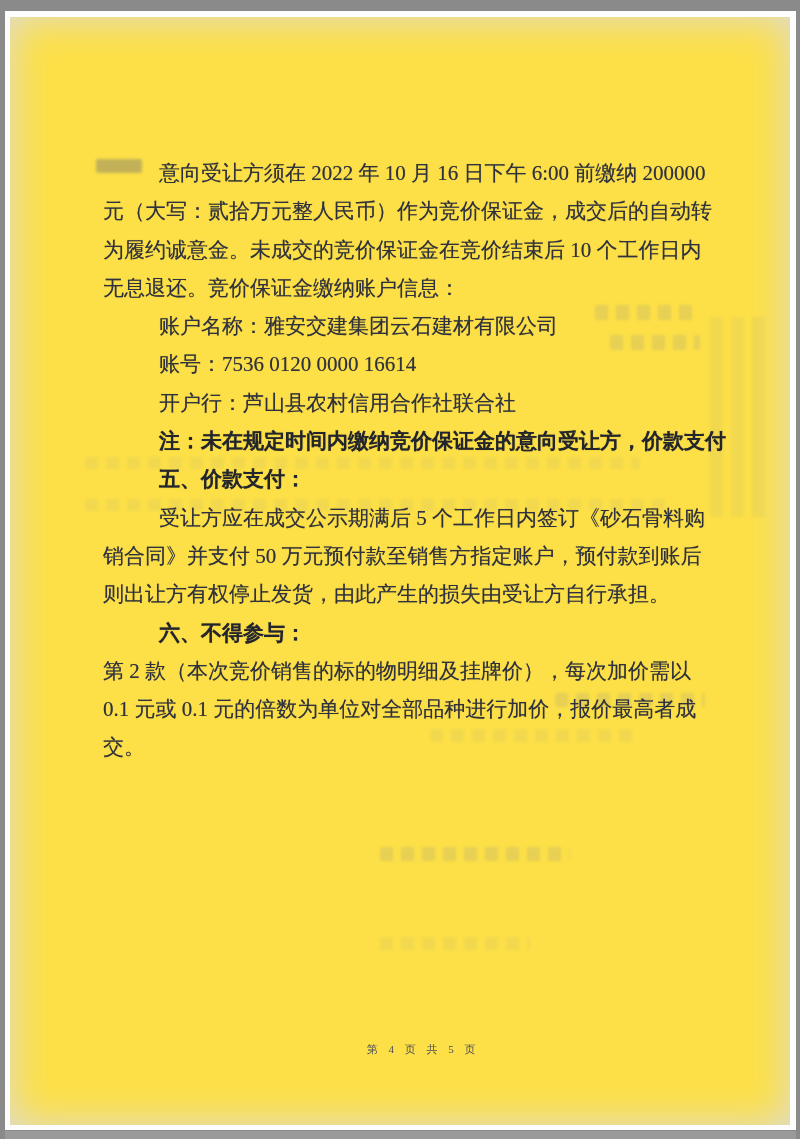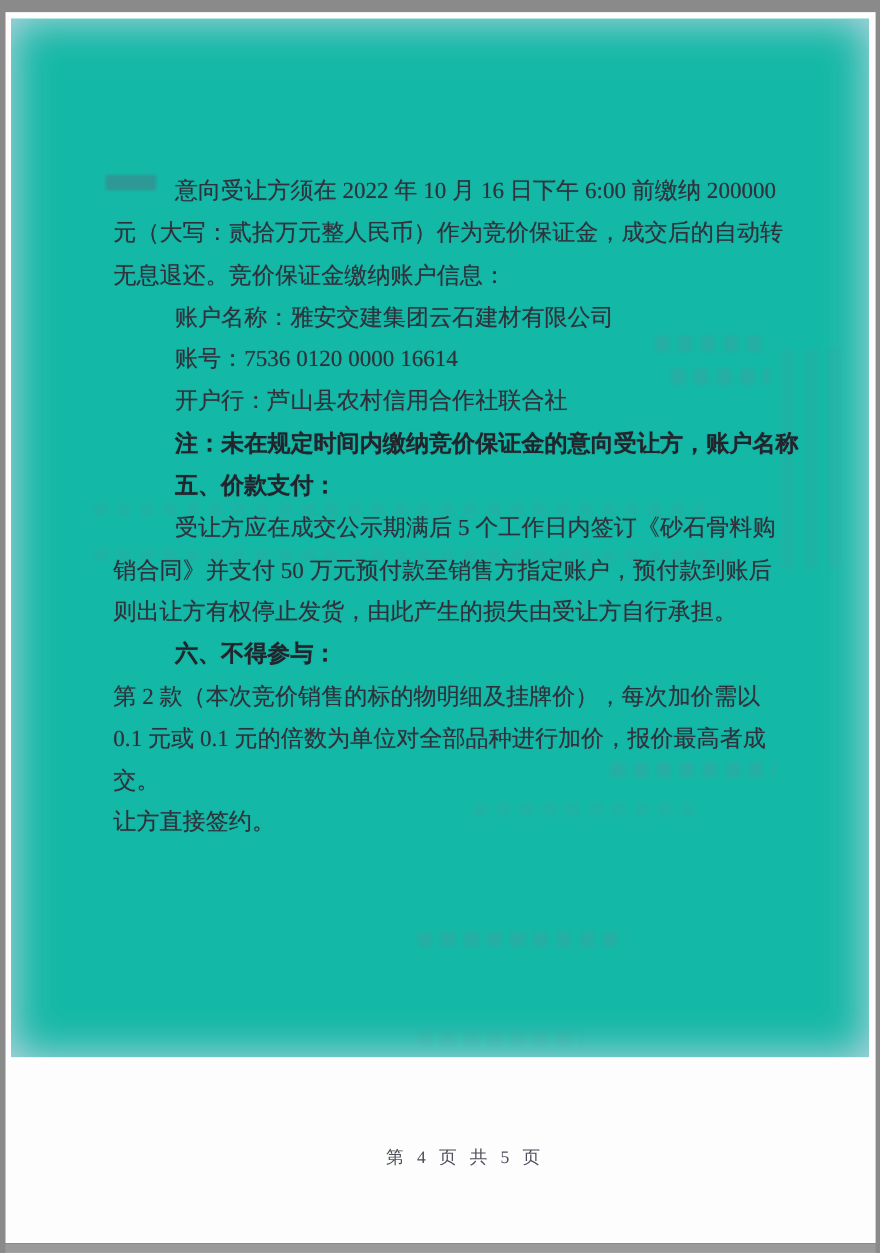--- a/index.html
+++ b/index.html
@@ -20,22 +20,22 @@
   .frame-bottom { bottom: 0; left: 0; right: 0; height: 8px; background: #9a9a9a; border-top: 1px solid #8a8a8a; }
   .frame-left   { top: 0; bottom: 0; left: 0; width: 5px; }
   .frame-right  { top: 0; bottom: 0; right: 0; width: 4px; }
 
   
   .page {
     position: absolute;
     left: 10px;
     top: 17px;
     width: 780px;
-    height: 944px;
-    background: #14b8a6;
+    height: 1108px;
+    background: #fde047;
     box-shadow: inset 0 0 40px rgba(215, 218, 235, 0.9);
   }
 
   .content {
     position: absolute;
     left: 93px;
     top: 137px;
     width: 606px;
   }
   .line {
@@ -48,21 +48,21 @@
   }
   .line.indent { padding-left: 56px; }
   .line.bold { font-weight: bold; color: #23252d; text-shadow: 0 0 0.8px rgba(30, 32, 42, 0.6); }
 
   .footer {
     position: absolute;
     left: 93px;
     top: 1025px;
     width: 640px;
     text-align: center;
-    font-size: 16px;
+    font-size: 11px;
     letter-spacing: 4px;
     color: #4b4e58;
   }
 
   
   .ghost {
     position: absolute;
     pointer-events: none;
     background: repeating-linear-gradient(90deg,
       rgba(118, 124, 152, 0.30) 0 13px,
@@ -91,30 +91,30 @@
   <div class="ghost faint" style="left:75px;  top:440px; width:555px; height:12px;"></div>
   <div class="ghost faint" style="left:75px;  top:482px; width:585px; height:12px;"></div>
   <div class="ghost" style="left:545px; top:676px; width:150px; height:14px;"></div>
   <div class="ghost faint" style="left:420px; top:712px; width:210px; height:13px;"></div>
   <div class="ghost" style="left:370px; top:830px; width:190px; height:14px;"></div>
   <div class="ghost faint" style="left:370px; top:920px; width:150px; height:13px;"></div>
 
   <div class="content">
     <div class="line indent">意向受让方须在 2022 年 10 月 16 日下午 6:00 前缴纳 200000</div>
     <div class="line">元（大写：贰拾万元整人民币）作为竞价保证金，成交后的自动转</div>
+    <div class="line">为履约诚意金。未成交的竞价保证金在竞价结束后 10 个工作日内</div>
     <div class="line">无息退还。竞价保证金缴纳账户信息：</div>
     <div class="line indent">账户名称：雅安交建集团云石建材有限公司</div>
     <div class="line indent">账号：7536 0120 0000 16614</div>
     <div class="line indent">开户行：芦山县农村信用合作社联合社</div>
-    <div class="line indent bold">注：未在规定时间内缴纳竞价保证金的意向受让方，账户名称</div>
+    <div class="line indent bold">注：未在规定时间内缴纳竞价保证金的意向受让方，价款支付</div>
     <div class="line indent bold">五、价款支付：</div>
     <div class="line indent">受让方应在成交公示期满后 5 个工作日内签订《砂石骨料购</div>
     <div class="line">销合同》并支付 50 万元预付款至销售方指定账户，预付款到账后</div>
     <div class="line">则出让方有权停止发货，由此产生的损失由受让方自行承担。</div>
     <div class="line indent bold">六、不得参与：</div>
     <div class="line">第 2 款（本次竞价销售的标的物明细及挂牌价），每次加价需以</div>
     <div class="line">0.1 元或 0.1 元的倍数为单位对全部品种进行加价，报价最高者成</div>
     <div class="line">交。</div>
-    <div class="line">让方直接签约。</div>
   </div>
 
   <div class="footer">第 4 页 共 5 页</div>
 </div>
 
 </body></html>

